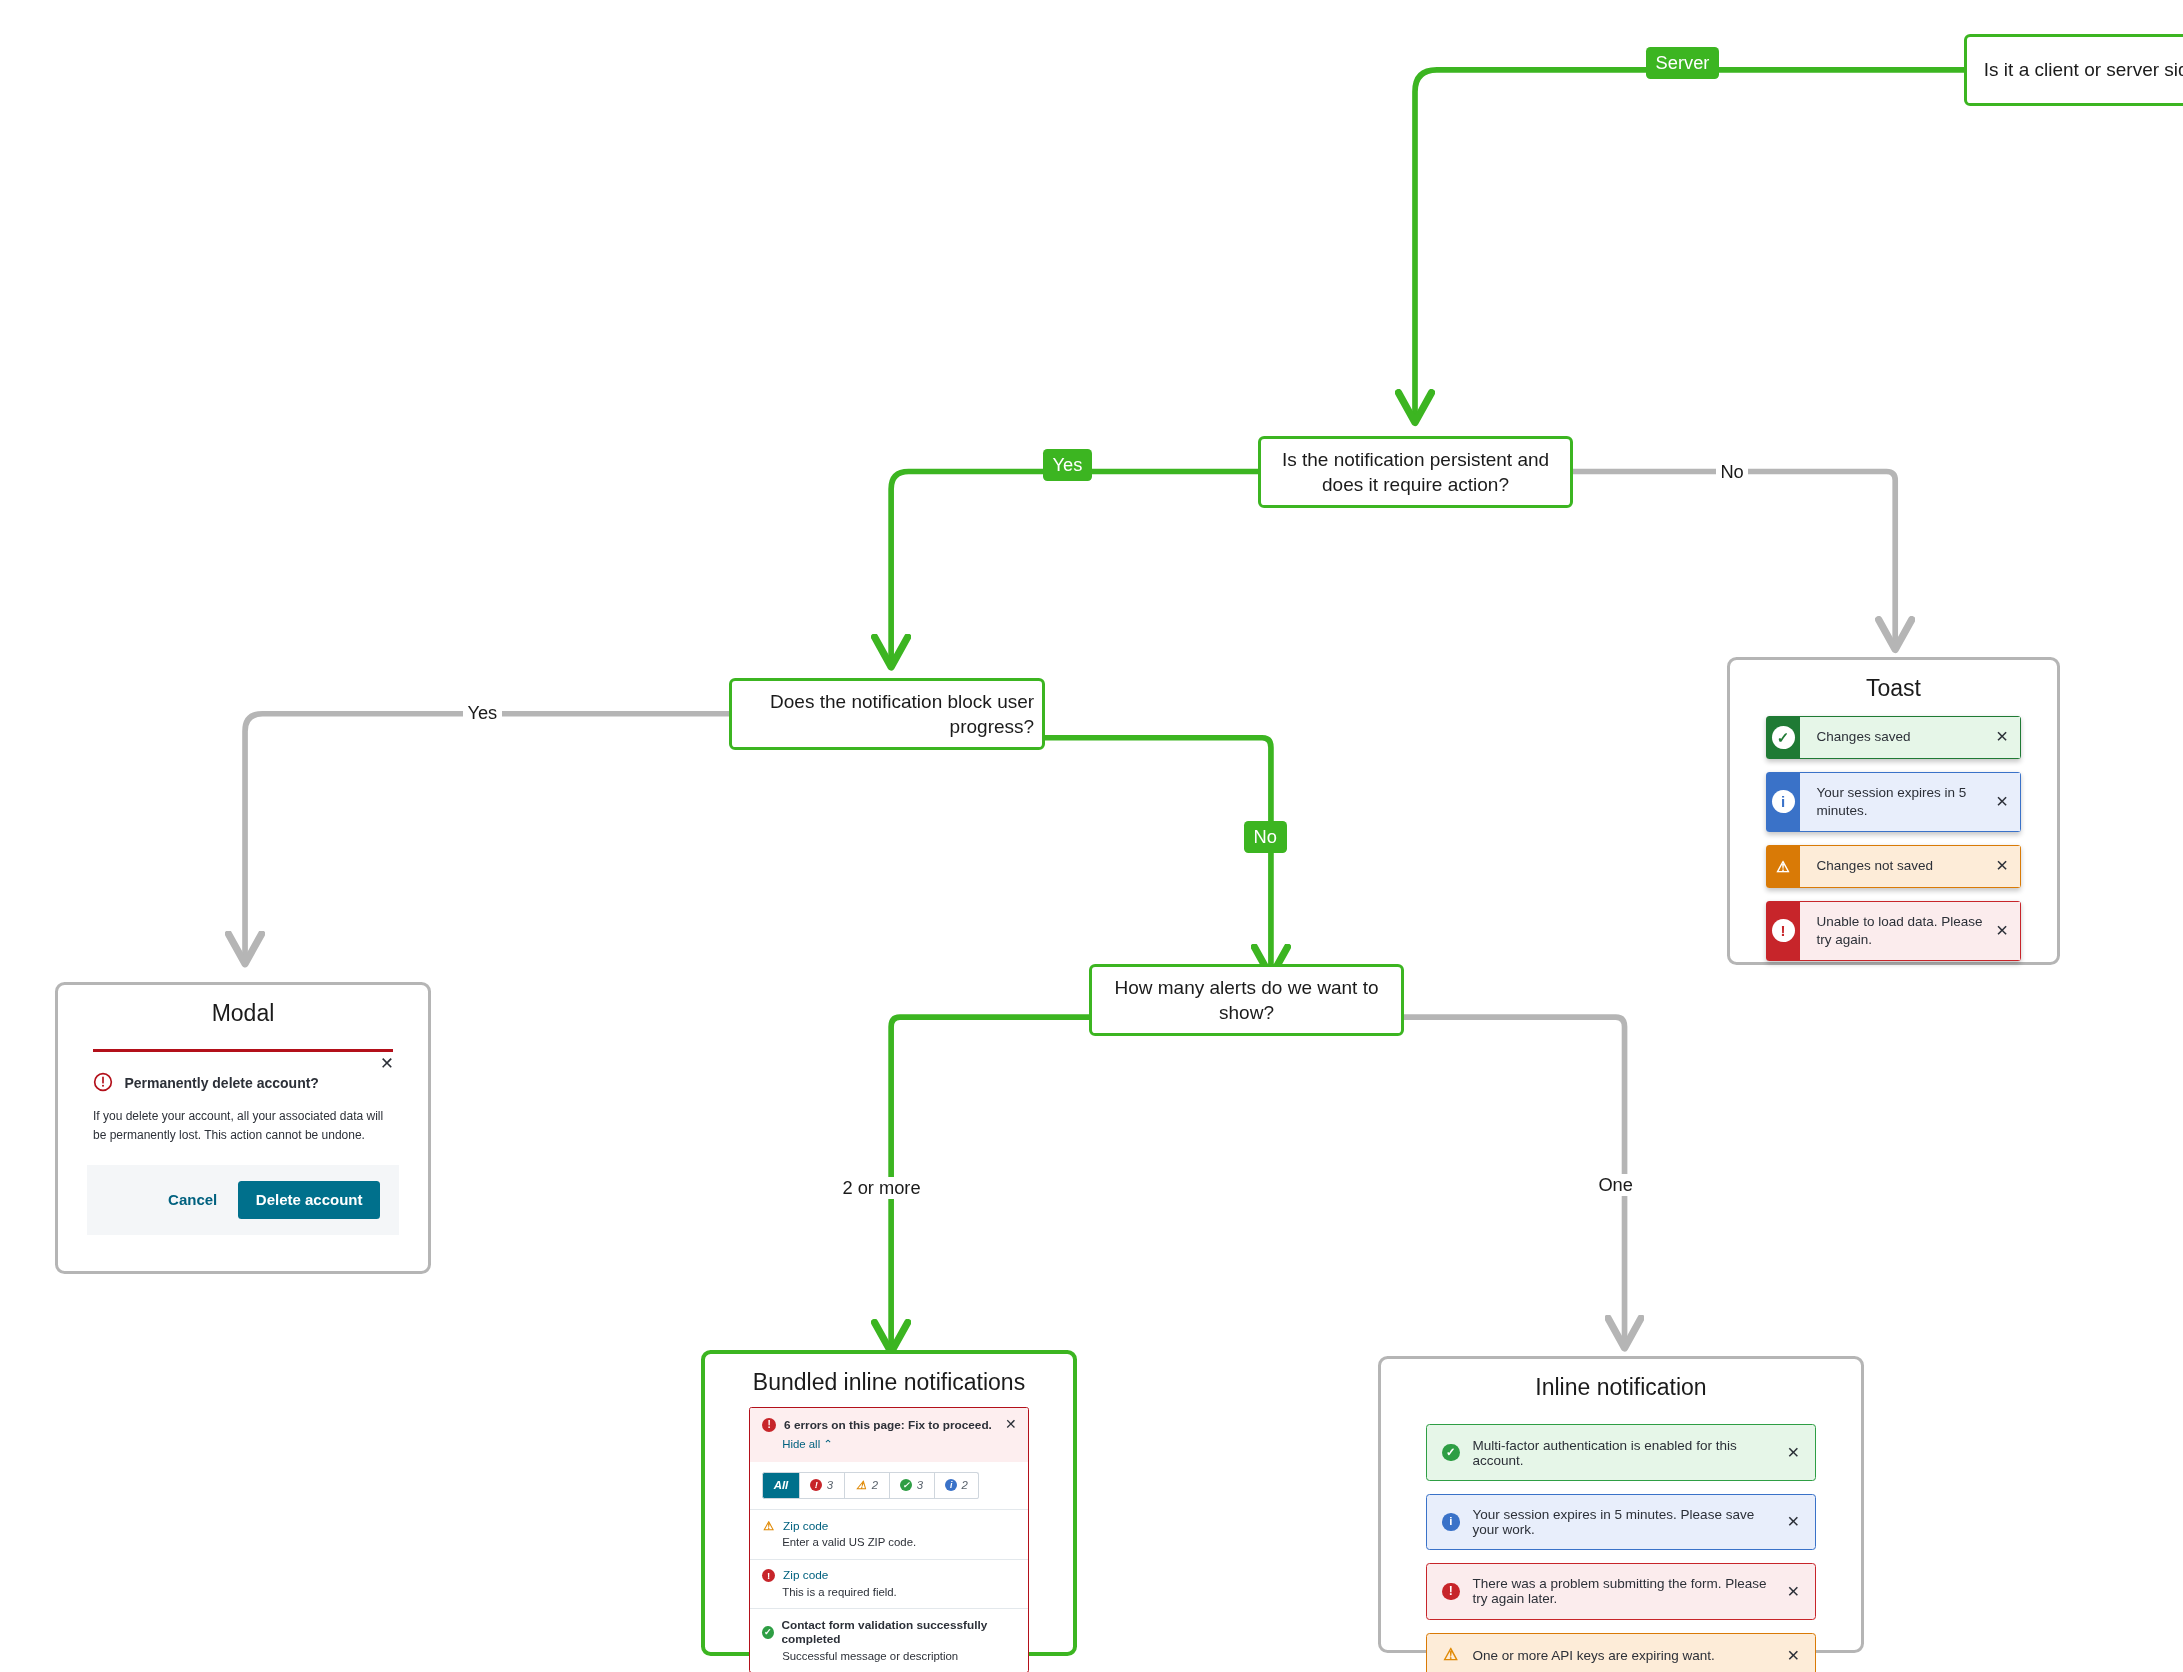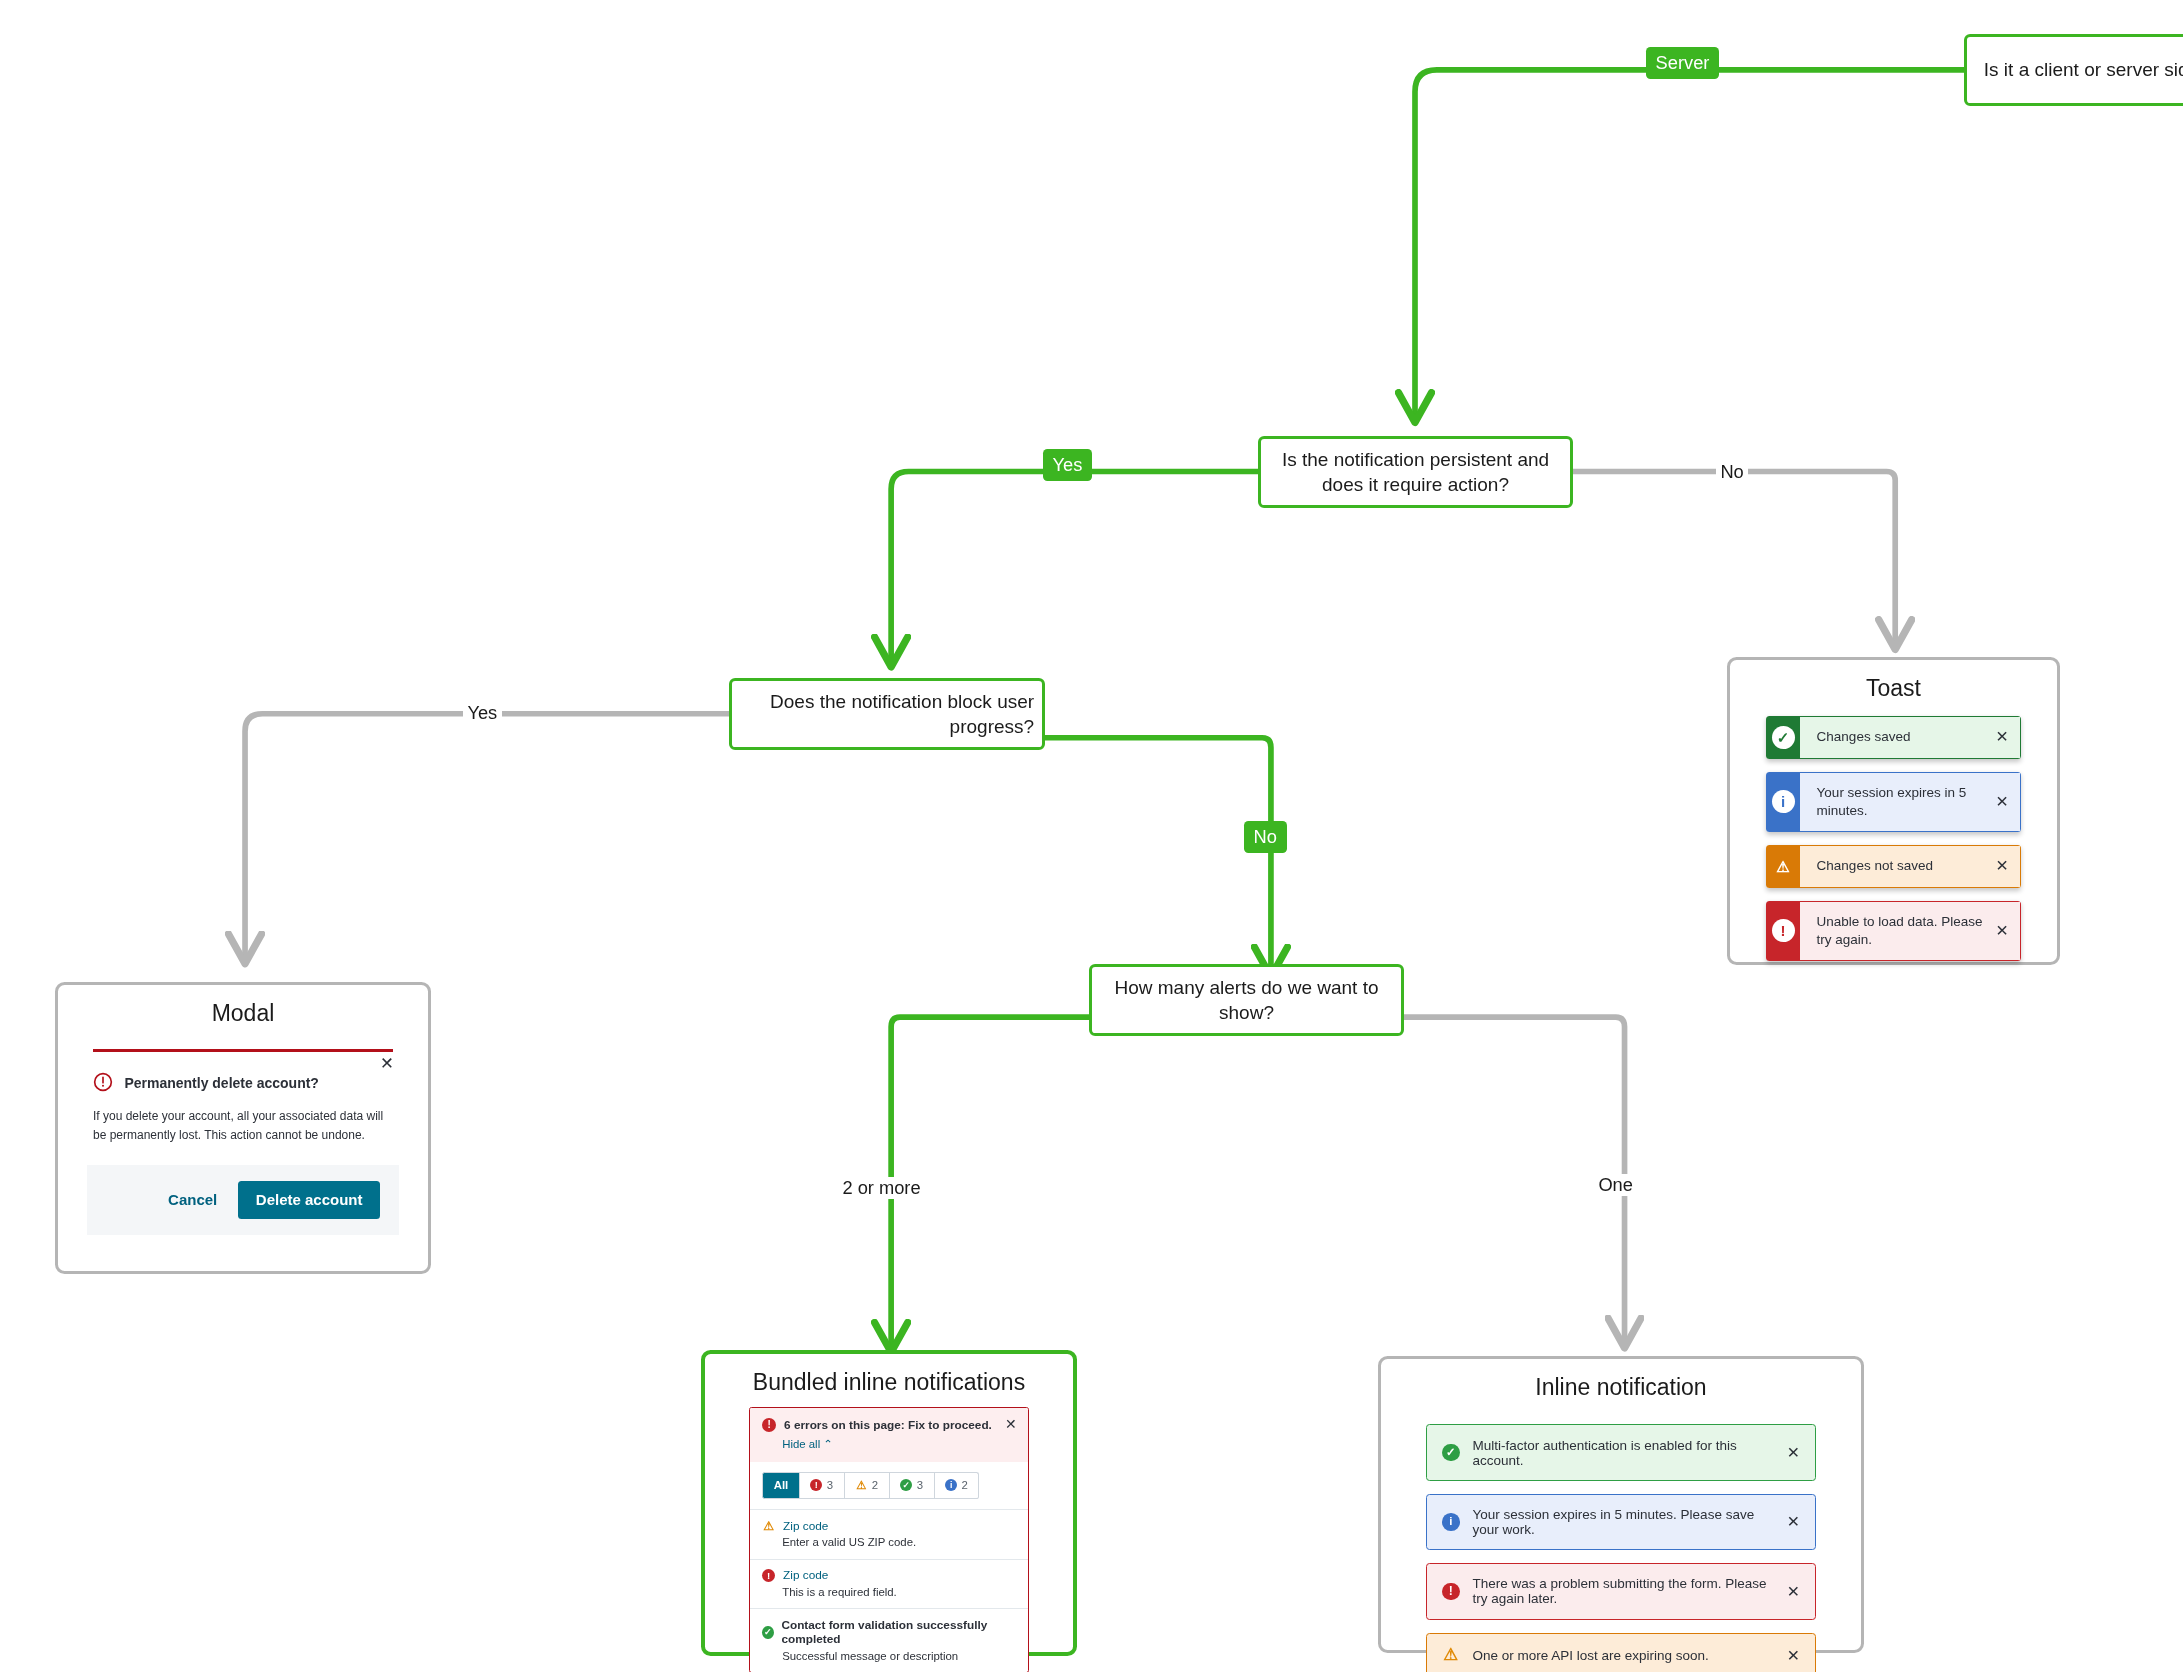--- a/index.html
+++ b/index.html
@@ -51,21 +51,21 @@
   .m-delete{background:#00708c;color:#fff;font-size:15px;font-weight:bold;padding:10.5px 17.5px;border-radius:3.5px;}
 
   
   .bn{margin:7px 44px 0;border:1.7px solid #b3101a;border-radius:2.6px;overflow:hidden;background:#fff;}
   .bn-head{background:#fdeeef;padding:9.6px 12.2px 10.5px;position:relative;}
   .bn-h1{display:flex;align-items:flex-start;gap:7.9px;font-size:11.8px;font-weight:bold;color:#2c3038;}
   .bn-hide{color:#00617f;font-size:11.4px;margin:5.2px 0 0 20px;}
   .bn-x{position:absolute;right:11.4px;top:7.9px;font-size:14px;color:#2c3038;}
   .bn-seg{display:flex;padding:10.5px 12.2px;}
   .seg{border:0.9px solid #cfd6dd;border-left-width:0;padding:6.1px 10.5px;font-size:11.4px;color:#5a636d;
-       display:flex;align-items:flex-end;gap:4.4px;background:#fff;}
+       display:flex;align-items:flex-end;gap:4.4px;background:#fff;font-style:italic;}
   .seg:first-child{border-left-width:0.9px;border-radius:2.6px 0 0 2.6px;background:#00708c;color:#fff;font-weight:bold;}
   .seg:last-child{border-radius:0 2.6px 2.6px 0;}
   .bn-row{border-top:1.3px solid #e3e8ec;padding:8.7px 12.2px 10.5px;}
   .bn-r1{display:flex;align-items:center;gap:7.9px;font-size:11.8px;color:#00617f;}
   .bn-r1.bold{font-weight:bold;color:#2c3038;}
   .bn-r2{font-size:11.4px;color:#2c3038;margin-left:20px;margin-top:3.5px;}
 
   
   .in-wrap{padding:19px 45px 0;display:flex;flex-direction:column;gap:13px;}
   .in{display:flex;align-items:center;gap:13px;padding:12.2px 15px;border-radius:3.5px;font-size:13.5px;color:#2c3038;}
@@ -282,21 +282,21 @@
       </div>
 
       <div class="in i-error">
         <span class="ic" style="width:17.5px;height:17.5px;background:#c7252a;color:#fff;font-size:12.2px;">!</span>
         <span class="msg">There was a problem submitting the form. Please try again later.</span>
         <span class="x">✕</span>
       </div>
 
       <div class="in i-warn">
         <span class="ic sq" style="width:17.5px;height:17.5px;color:#e08a06;font-size:16.6px;">⚠</span>
-        <span class="msg">One or more API lost are expiring soon.</span>
+        <span class="msg">One or more API keys are expiring want.</span>
         <span class="x">✕</span>
       </div>
 
     </div>
   </div>
 
 </div>
 
 
 </body></html>

